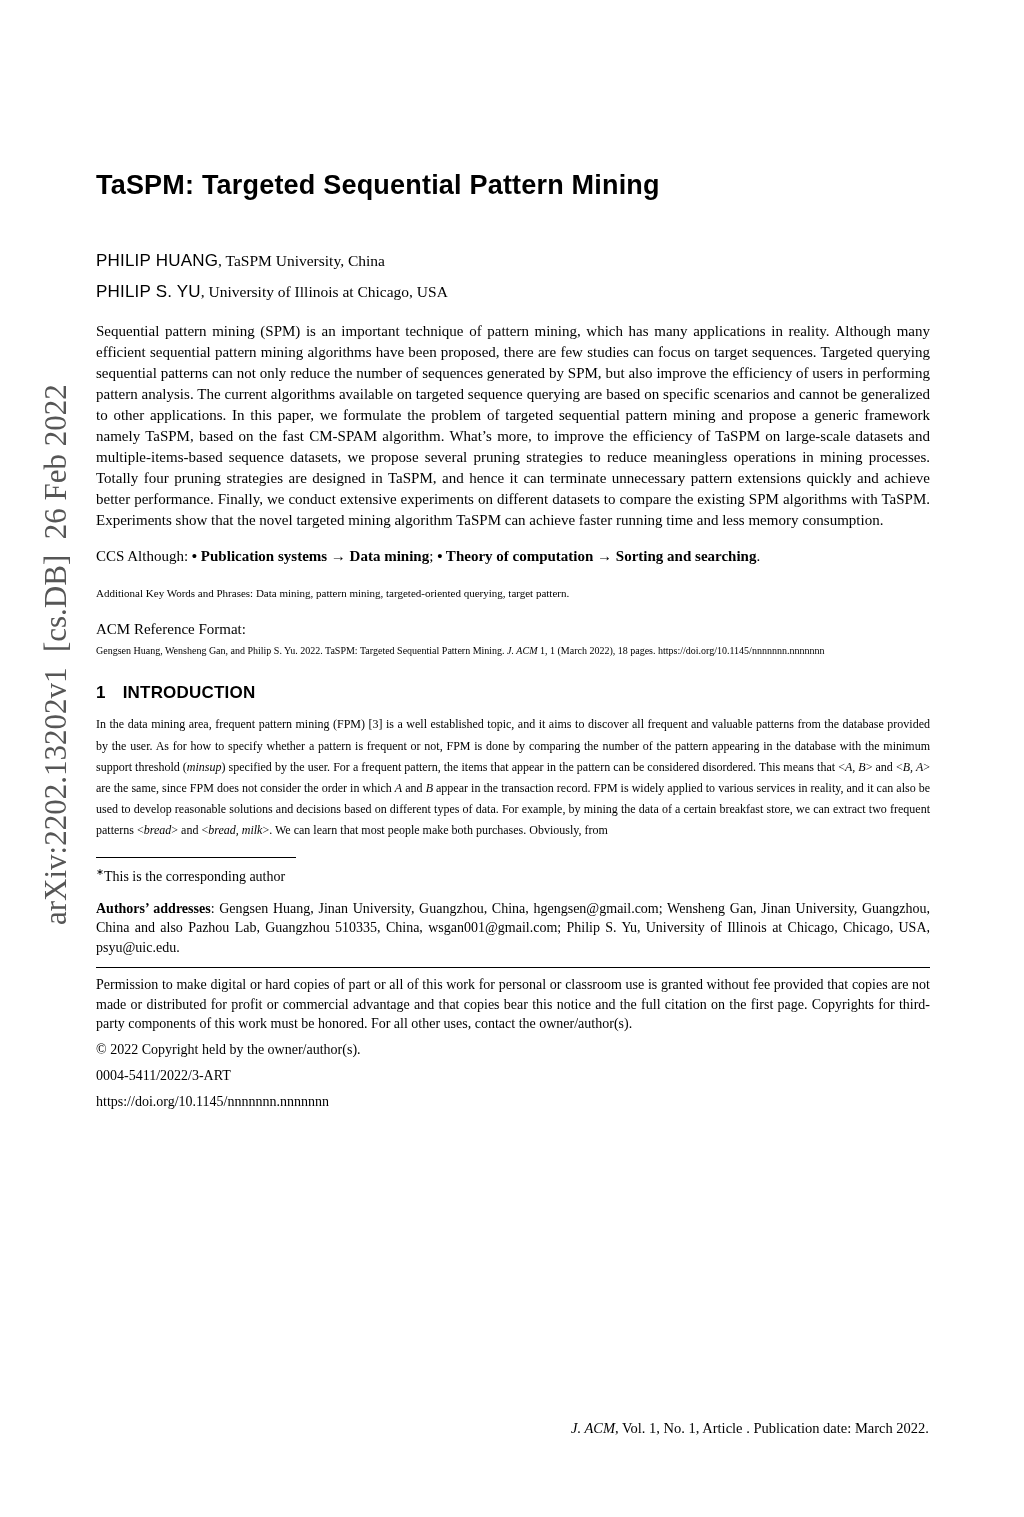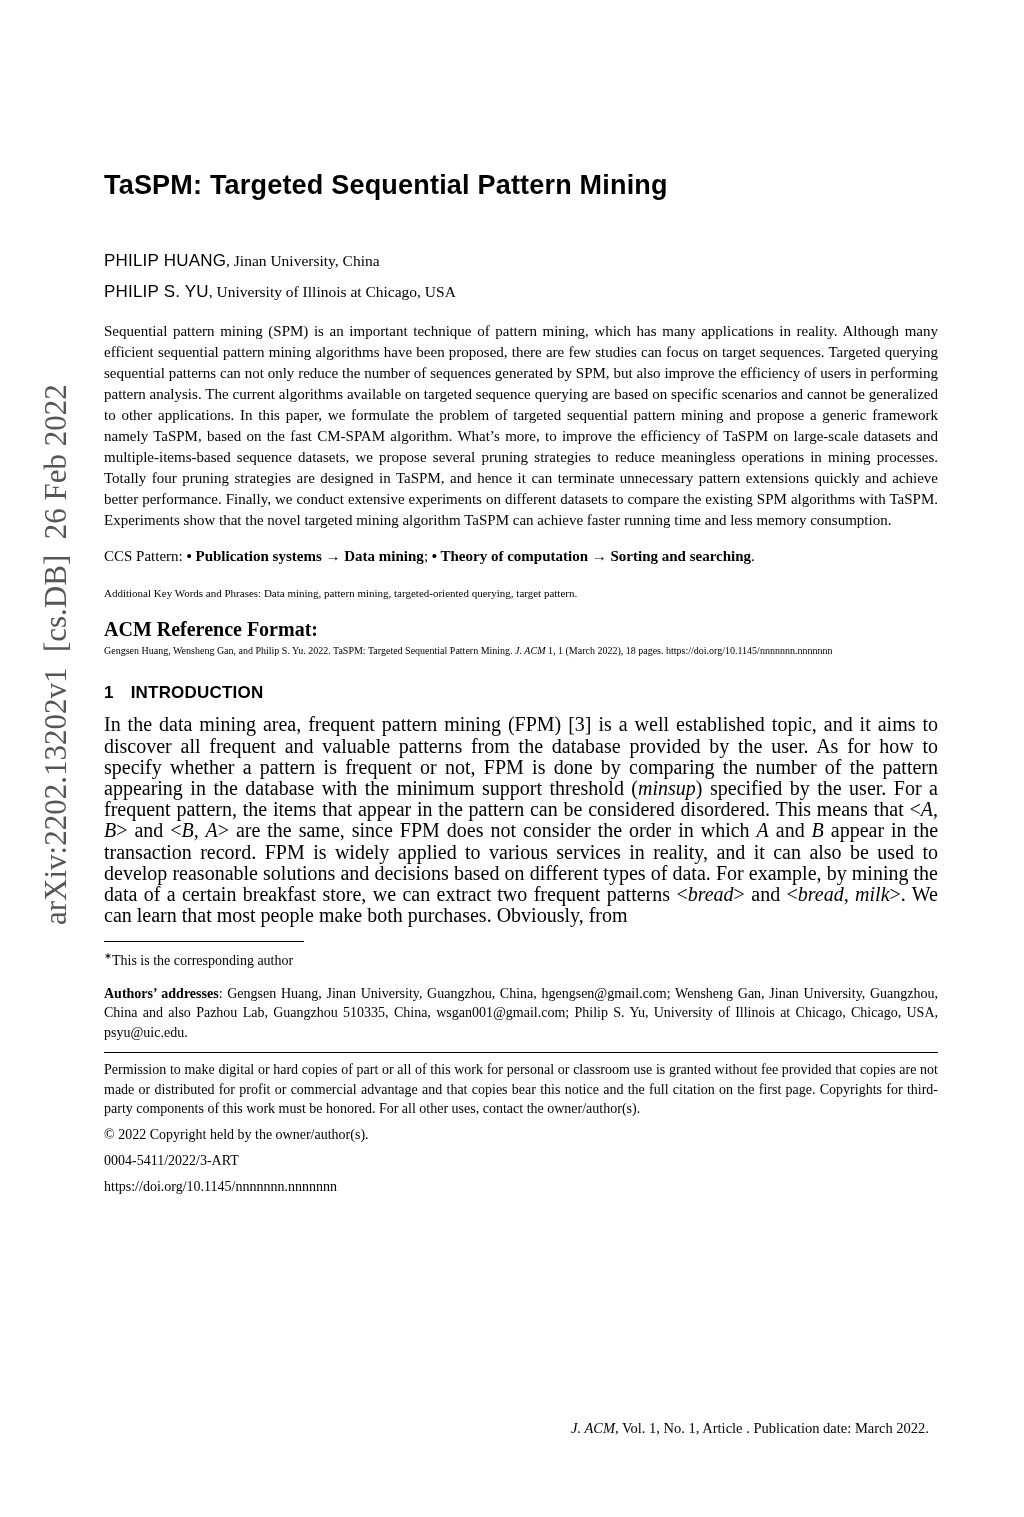--- a/index.html
+++ b/index.html
@@ -10,21 +10,21 @@
   body {
     width: 1024px;
     height: 1517px;
     position: relative;
     overflow: hidden;
     font-family: "Liberation Serif", serif;
     color: var(--text, #000);
   }
   .content {
     position: absolute;
-    left: 104px;
+    left: 96px;
     top: 0;
     width: 834px;
   }
   .paper-title {
     margin: 170px 0 0 0;
     font-family: "Liberation Sans", sans-serif;
     font-size: 27px;
     font-weight: bold;
     letter-spacing: 0.2px;
   }
@@ -63,40 +63,40 @@
     text-align: justify;
   }
   .keywords {
     margin-top: 16px;
     font-size: 11px;
     line-height: 21px;
     text-align: justify;
   }
   .ref-head {
     margin-top: 15px;
-    font-size: 20px;
+    font-size: 15px;
     line-height: 21px;
-    font-weight: bold;
+    font-weight: normal;
   }
   .ref {
     font-size: 10px;
     line-height: 21px;
     text-align: left;
   }
   .section-heading {
     margin: 22px 0 0 0;
     font-family: Liberation Sans, sans-serif;
     font-size: 17px;
     font-weight: bold;
     letter-spacing: 0.2px;
   }
   .sec-num { display: inline-block; margin-right: 17px; }
   .body-par {
     margin-top: 11px;
-    font-size: 20px;
+    font-size: 12px;
     line-height: 21.2px;
     text-align: justify;
   }
   .footnote-rule {
     margin-top: 15px;
     width: 200px;
     height: 0;
     border-top: 1px solid #000;
   }
   .fn {
@@ -144,30 +144,30 @@
 <body>
 
 <div class="arxiv-stamp">arXiv:2202.13202v1  [cs.DB]  26 Feb 2022</div>
 
 <div class="content">
 
   <h1 class="paper-title">TaSPM: Targeted Sequential Pattern Mining</h1>
 
   <div class="authors">
     <div class="author-line">
-      <span class="author-name">PHILIP HUANG</span><span class="author-mark"></span><span class="affil">, Jinan University, China</span>
+      <span class="author-name">PHILIP HUANG</span><span class="author-mark"></span><span class="affil">, TaSPM University, China</span>
     </div>
     <div class="author-line">
       <span class="author-name">PHILIP S. YU</span><span class="author-mark"></span><span class="affil">, University of Illinois at Chicago, USA</span>
     </div>
   </div>
 
   <p class="abstract">Sequential pattern mining (SPM) is an important technique of pattern mining, which has many applications in reality. Although many efficient sequential pattern mining algorithms have been proposed, there are few studies can focus on target sequences. Targeted querying sequential patterns can not only reduce the number of sequences generated by SPM, but also improve the efficiency of users in performing pattern analysis. The current algorithms available on targeted sequence querying are based on specific scenarios and cannot be generalized to other applications. In this paper, we formulate the problem of targeted sequential pattern mining and propose a generic framework namely TaSPM, based on the fast CM-SPAM algorithm. What’s more, to improve the efficiency of TaSPM on large-scale datasets and multiple-items-based sequence datasets, we propose several pruning strategies to reduce meaningless operations in mining processes. Totally four pruning strategies are designed in TaSPM, and hence it can terminate unnecessary pattern extensions quickly and achieve better performance. Finally, we conduct extensive experiments on different datasets to compare the existing SPM algorithms with TaSPM. Experiments show that the novel targeted mining algorithm TaSPM can achieve faster running time and less memory consumption.</p>
 
-  <p class="ccs"><span>CCS Pattern: </span><span class="run-b">• Publication systems → Data mining</span><span>; </span><span class="run-b">• Theory of computation → Sorting and searching</span><span>.</span></p>
+  <p class="ccs"><span>CCS Although: </span><span class="run-b">• Publication systems → Data mining</span><span>; </span><span class="run-b">• Theory of computation → Sorting and searching</span><span>.</span></p>
 
   <p class="keywords">Additional Key Words and Phrases: Data mining, pattern mining, targeted-oriented querying, target pattern.</p>
 
   <p class="ref-head">ACM Reference Format:</p>
 
   <p class="ref"><span>Gengsen Huang, Wensheng Gan, and Philip S. Yu. 2022. TaSPM: Targeted Sequential Pattern Mining. </span><span class="run-i">J. ACM</span><span> 1, 1 (March 2022), 18 pages. https://doi.org/10.1145/nnnnnnn.nnnnnnn</span></p>
 
   <h2 class="section-heading">
     <span class="sec-num">1</span><span>INTRODUCTION</span>
   </h2>

